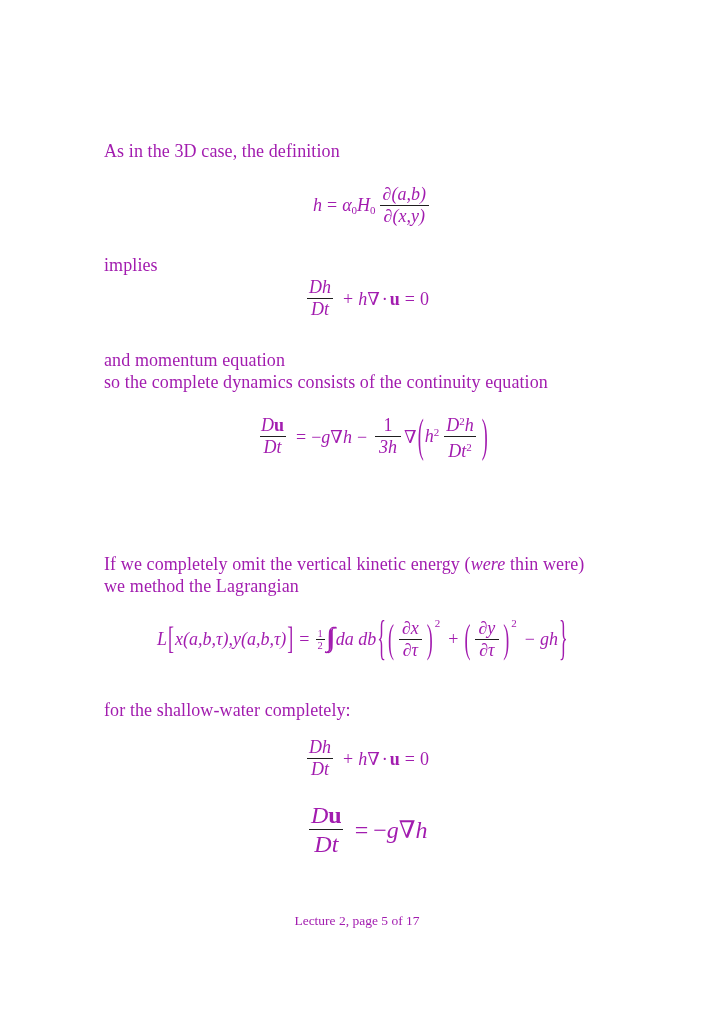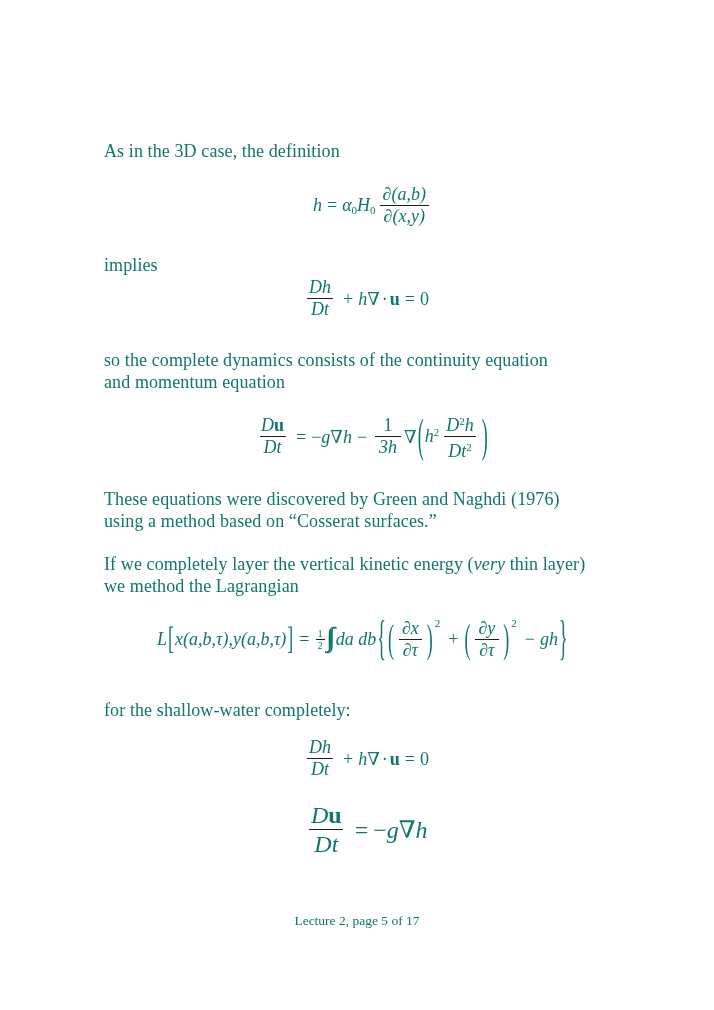--- a/index.html
+++ b/index.html
@@ -6,21 +6,21 @@
     margin: 0;
     padding: 0;
     background: #ffffff;
   }
   .page {
     position: relative;
     width: 636px;
     height: 1010px;
     background: #ffffff;
     font-family: "Liberation Serif", "DejaVu Serif", serif;
-    color: #0f766e;
+    color: #a21caf;
     overflow: hidden;
   }
   .txt {
     position: absolute;
     left: 104px;
     font-size: 18px;
     line-height: 22px;
     margin: 0;
     letter-spacing: 0.1px;
   }
@@ -127,22 +127,22 @@
 
   <div class="eq" style="left:302px; top:277px">
     <span class="frac">
       <span class="num mi">Dh</span>
       <span class="den mi">Dt</span>
     </span>
     <span class="grp"><span class="op">+</span><span class="mi">h</span><span>∇</span><span class="tight">·</span><span class="mb">u</span><span class="op">=</span><span>0</span></span>
   </div>
 
   <p class="txt" style="top:349px">
+    <span style="display:block">and momentum equation</span>
     <span style="display:block">so the complete dynamics consists of the continuity equation</span>
-    <span style="display:block">and momentum equation</span>
   </p>
 
   <div class="eq" style="left:254px; top:411px">
     <span class="frac">
       <span class="num"><span class="mi">D</span><span class="mb">u</span></span>
       <span class="den mi">Dt</span>
     </span>
     <span class="grp"><span class="op">=</span><span>−</span><span class="mi">g</span><span>∇</span><span class="mi">h</span><span class="op">−</span></span>
     <span class="frac">
       <span class="num">1</span>
@@ -151,27 +151,23 @@
     <span class="grp"><span>∇</span></span>
     <span class="bd" style="--sy:2.55">(</span>
     <span class="grp"><span class="mi">h</span><span class="msup">2</span></span>
     <span class="frac">
       <span class="num"><span class="mi">D</span><span class="msup">2</span><span class="mi">h</span></span>
       <span class="den"><span class="mi">Dt</span><span class="msup">2</span></span>
     </span>
     <span class="bd" style="--sy:2.55">)</span>
   </div>
 
-  <p class="txt" style="top:488px">
-    <span style="display:block">These equations were discovered by Green and Naghdi (1976)</span>
-    <span style="display:block">using a method based on “Cosserat surfaces.”</span>
-  </p>
 
   <p class="txt" style="top:553px">
-    <span style="display:block"><span>If we completely layer the vertical kinetic energy (</span><span class="em">very</span><span> thin layer)</span></span>
+    <span style="display:block"><span>If we completely omit the vertical kinetic energy (</span><span class="em">were</span><span> thin were)</span></span>
     <span style="display:block">we method the Lagrangian</span>
   </p>
 
   <div class="eq" style="left:157px; top:618px">
     <span class="grp"><span class="mi">L</span></span>
     <span class="bd" style="--sy:1.8">[</span>
     <span class="grp"><span class="mi">x(a,b,τ),y(a,b,τ)</span></span>
     <span class="bd" style="--sy:1.8">]</span>
     <span class="grp"><span class="op">=</span></span>
     <span class="frac half">

